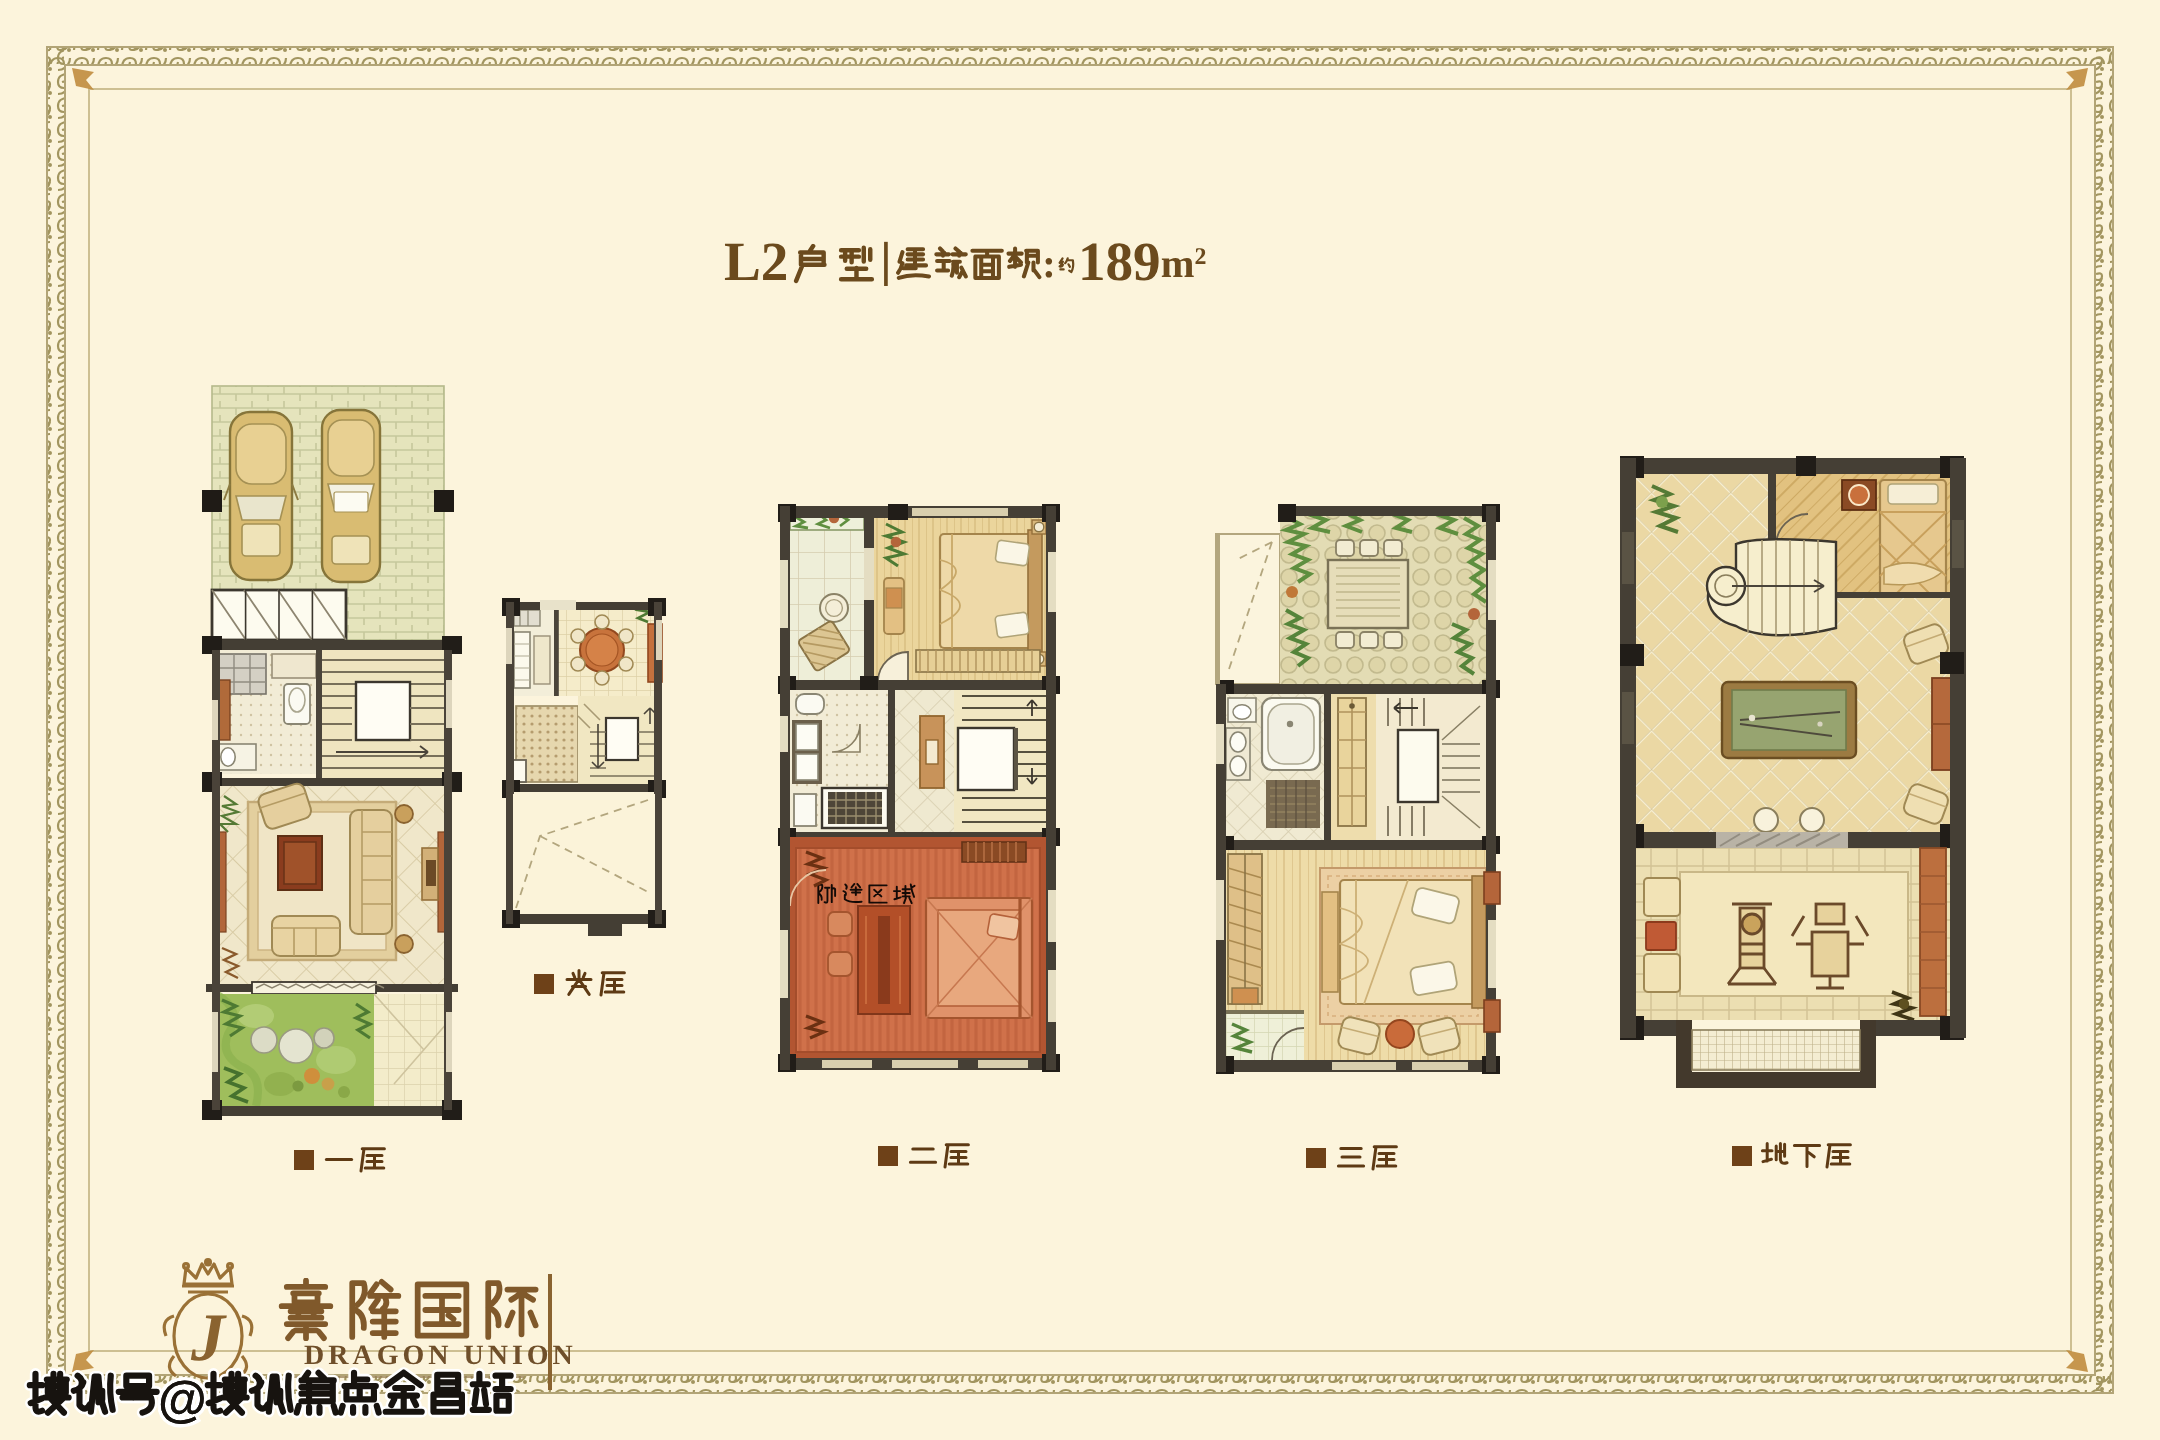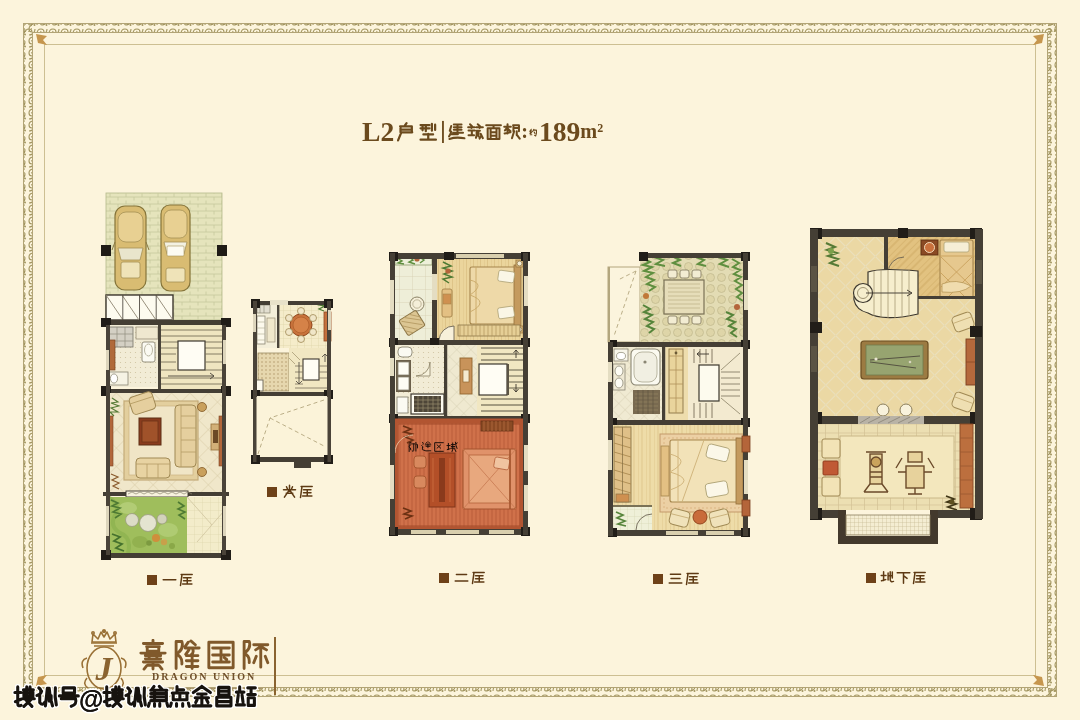--- a/index.html
+++ b/index.html
@@ -893,21 +893,21 @@
 <svg class="abs" style="left:171px;top:639px;color:#80592b;stroke-width:9" width="32" height="32" viewBox="0 0 100 100">
     <use href="#z_long"></use>
   </svg>
 <svg class="abs" style="left:205px;top:639px;color:#80592b;stroke-width:9" width="32" height="32" viewBox="0 0 100 100">
     <use href="#z_guo"></use>
   </svg>
 <svg class="abs" style="left:239px;top:639px;color:#80592b;stroke-width:9" width="32" height="32" viewBox="0 0 100 100">
     <use href="#z_ji4"></use>
   </svg>
 
-<div class="abs" style="left:152px;top:671px;white-space:nowrap;font-family:'Liberation Serif',serif;font-size:10px;letter-spacing:2px;color:#6f4f2a;font-weight:bold;">DRAGON UNION</div>
+<div class="abs" style="left:152px;top:671px;white-space:nowrap;font-family:'Liberation Serif',serif;font-size:14px;letter-spacing:2px;color:#6f4f2a;font-weight:bold;">DRAGON UNION</div>
 
 <div class="abs" style="left:146px;top:688px;width:116px;height:6px;border-top:1px solid #9a8158;opacity:.75"></div>
 
 <div class="abs" style="left:274px;top:637px;width:2px;height:58px;background:#8a6330;"></div>
 
 <svg class="abs" style="left:8px;top:680px" width="270" height="36" viewBox="0 0 270 36">
  <style>
   .wmw{color:#ffffff;stroke-width:24;}
   .wmb{color:#17130f;stroke-width:13;}
  </style>

